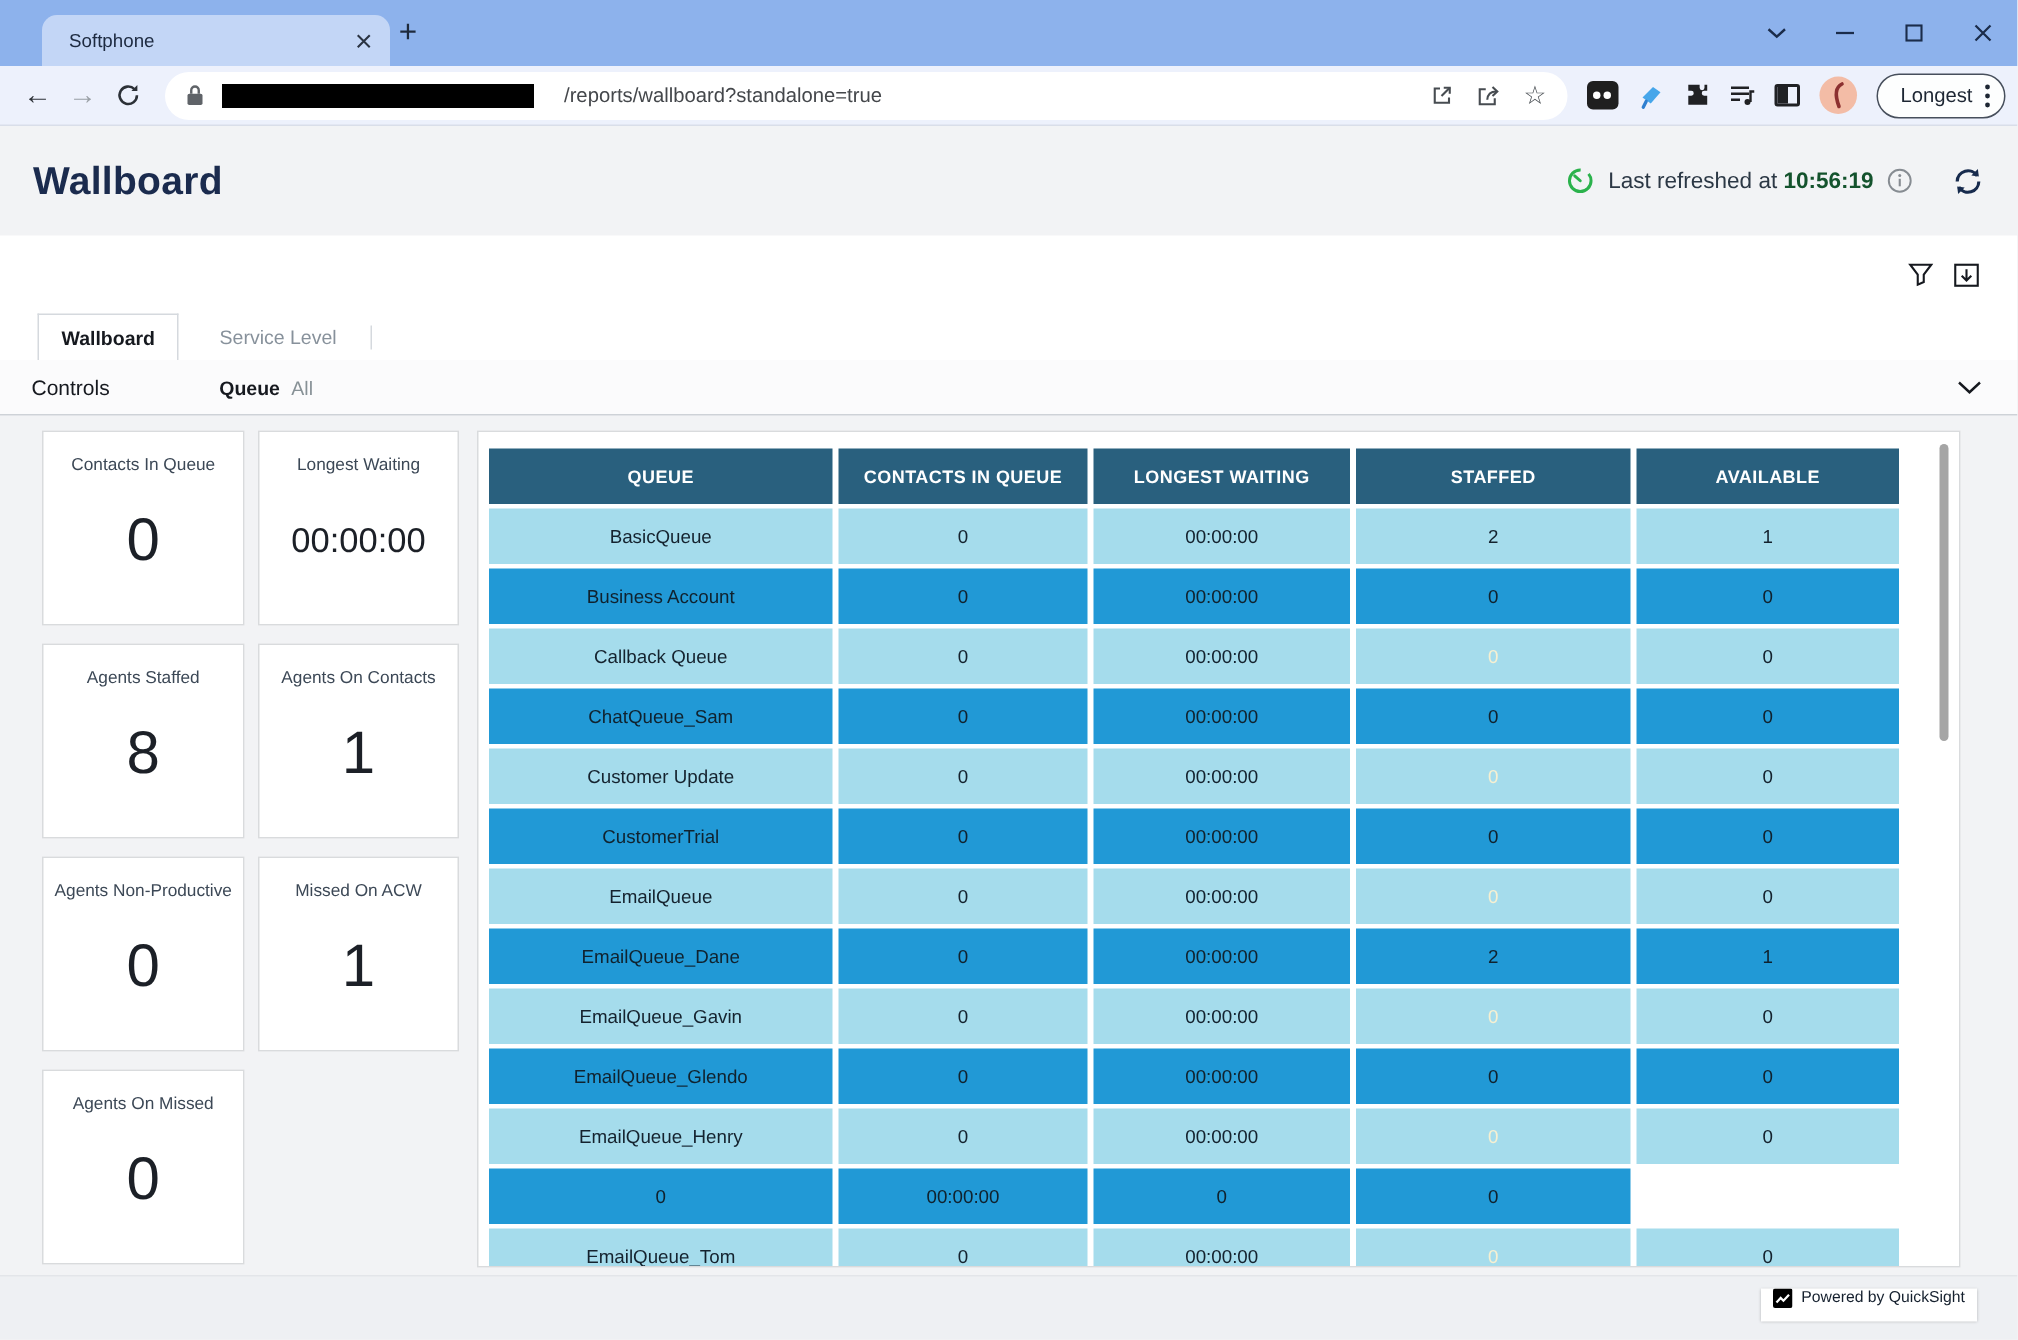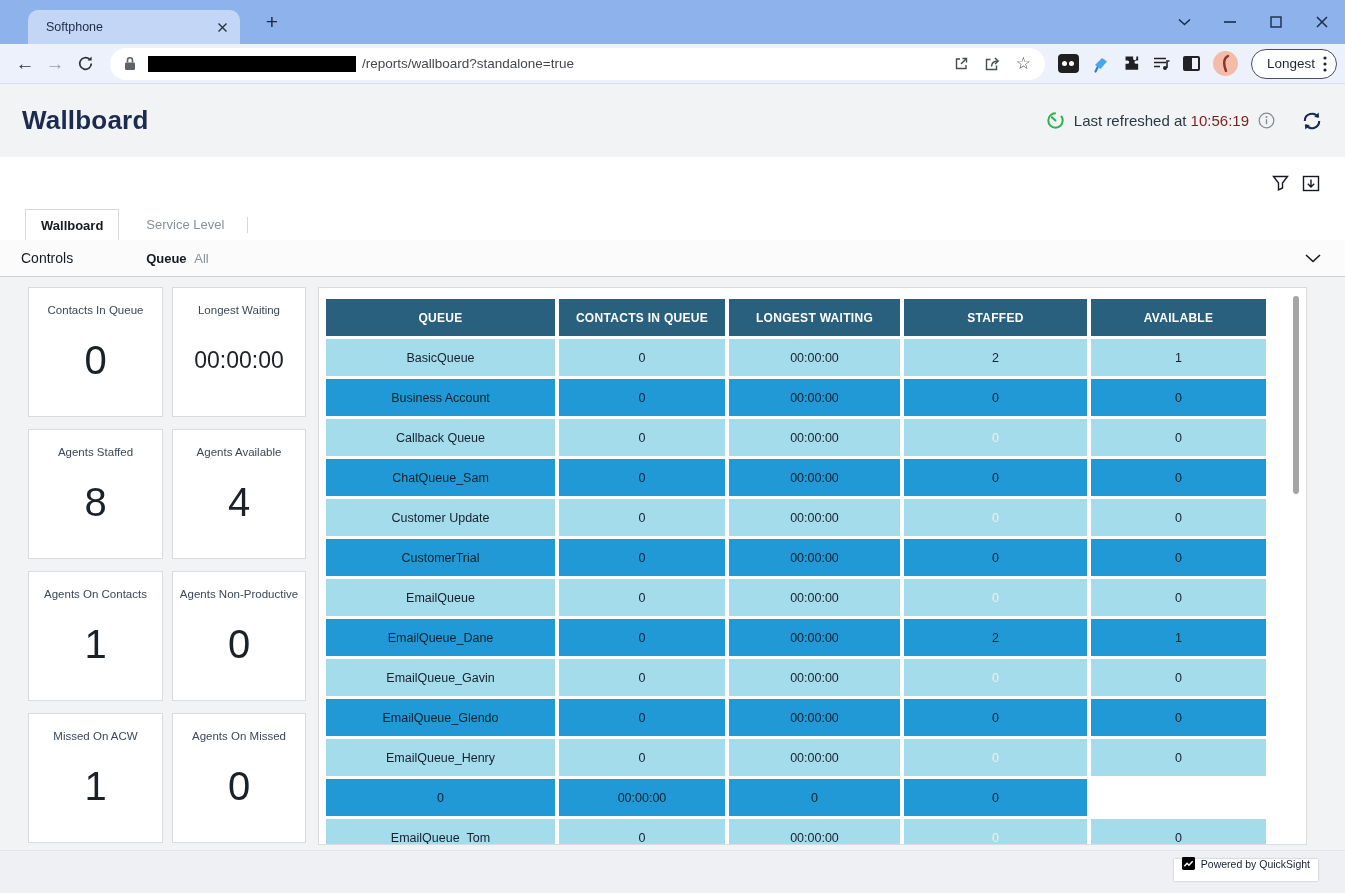--- a/index.html
+++ b/index.html
@@ -6,51 +6,51 @@
     --titlebar:#8db2ec; --toolbar:#edf1fc; --navy:#1b2b4e;
     --row-light:#a5dcec; --row-dark:#2199d6; --alert:#d8421c; --th-bg:#29607e;
     --page-bg:#f2f3f5;
   }
   *{margin:0;padding:0;box-sizing:border-box}
   html,body{width:1345px;height:893px;overflow:hidden;font-family:"Liberation Sans",sans-serif;background:var(--page-bg)}
   svg{display:block}
 
   
   .titlebar{height:44px;background:var(--titlebar);position:relative}
-  .tab{position:absolute;left:28px;top:10px;width:212px;height:34px;background:#c3d6f6;border-radius:10px 10px 0 0;display:flex;align-items:center;padding:0 12px}
+  .tab{position:absolute;left:28px;top:10px;width:232px;height:34px;background:#c3d6f6;border-radius:10px 10px 0 0;display:flex;align-items:center;padding:0 12px}
   .tab-title{flex:1;font-size:12.5px;color:#1d2a40;padding-left:6px}
   .newtab{position:absolute;left:258px;top:8px;width:28px;height:28px;display:flex;align-items:center;justify-content:center;font-size:21px;color:#1e2a3c}
   .win-controls{position:absolute;right:0;top:0;height:44px;display:flex}
   .win-btn{width:46px;height:44px;display:flex;align-items:center;justify-content:center}
 
   .toolbar{height:40px;background:var(--toolbar);border-bottom:1px solid #d9dee9;display:flex;align-items:center}
   .nav-ic{width:30px;height:30px;display:flex;align-items:center;justify-content:center;font-size:19px;color:#2c3137}
   .nav-ic.fwd{color:#9aa0a6}
   .toolbar .back{margin-left:10px}
   .omnibox{height:32px;flex:1;margin-left:10px;background:#fff;border-radius:16px;display:flex;align-items:center;padding:0 14px}
   .redaction{width:208px;height:16px;background:#000;margin-left:12px}
-  .url-text{font-size:13.5px;color:#44474b;margin-left:6px;flex:1}
+  .url-text{font-size:13.5px;color:#44474b;margin-left:20px;flex:1}
   .omni-ic{margin-left:15px;display:flex;align-items:center}
   .star{font-size:17px;color:#474c51;line-height:1}
   .ext-zone{display:flex;align-items:center;gap:13px;margin-left:13px}
   .ext-black{width:21px;height:19px;background:#1f1f1f;border-radius:4px;display:flex;align-items:center;justify-content:center;gap:2px}
   .ext-black i{width:5px;height:5px;background:#fff;border-radius:50%}
   .sidebar-ic{width:17px;height:15px;border:2px solid #202124;border-radius:2px;position:relative}
   .sidebar-ic::after{content:"";position:absolute;left:0;top:0;bottom:0;width:7px;background:#202124}
   .avatar{width:25px;height:25px;border-radius:50%;background:#f3bca6;display:flex;align-items:center;justify-content:center;overflow:hidden}
   .update-pill{margin:0 8px 0 13px;height:30px;border:1.5px solid #474f5c;border-radius:15px;background:#fdfefe;display:flex;align-items:center;padding:0 9px 0 15px;gap:8px}
   .update-label{font-size:13.5px;color:#1d2633}
 
   
   .page{height:809px;position:relative;background:var(--page-bg)}
   .page-header{height:73px;display:flex;align-items:center;padding:0 22px}
   .page-title{font-size:26px;font-weight:bold;color:var(--navy);letter-spacing:.2px}
   .refresh-cluster{margin-left:auto;display:flex;align-items:center}
   .refresh-text{font-size:15px;color:#2c3845;margin-left:9px}
-  .refresh-time{font-weight:normal;color:#7f1d1d}
+  .refresh-time{font-weight:bold;color:#14532d}
   .info-ic{margin-left:9px}
   .refresh-btn{margin-left:26px;display:flex;align-items:center}
 
   .panel-white{height:83px;background:#fff}
   .panel-actions{height:52px;display:flex;align-items:center;justify-content:flex-end;gap:13px;padding-right:25px}
   .sheet-tabs{height:31px;display:flex;align-items:flex-end}
   .sheet-tab{height:31px;display:flex;align-items:center;padding:0 15px;font-size:13px}
   .sheet-tab.active{margin-left:25px;border:1px solid #d5d9de;border-bottom:none;font-weight:bold;color:#16191f;background:#fff}
   .sheet-tab.inactive{margin-left:12px;color:#87919b}
   .tab-divider{width:1px;height:16px;background:#d5d9de;margin:0 0 7px 8px}
@@ -73,21 +73,21 @@
   .q-table{position:absolute;left:7px;top:11px;width:944px}
   .t-row{display:grid;grid-template-columns:229px 166px 171px 183px 175px;column-gap:4px;margin-bottom:3px}
   .th{height:37px;background:var(--th-bg);color:#fff;font-weight:bold;font-size:12px;display:flex;align-items:center;justify-content:center;letter-spacing:.3px}
   .td{height:37px;display:flex;align-items:center;justify-content:center;font-size:12.5px;color:#14222e}
   .t-row.light .td{background:var(--row-light)}
   .t-row.dark .td{background:var(--row-dark);color:#10222e}
   .td.alert{background:var(--alert);color:#f7f0d2}
   .scroll-thumb{position:absolute;right:7px;top:8px;width:6px;height:198px;border-radius:3px;background:#a5a5a5}
 
   .page-footer{position:absolute;left:0;right:0;bottom:0;height:43px;background:#eef0f3;border-top:1px solid #e3e5e9}
-  .qs-badge{position:absolute;right:27px;top:8px;height:22px;background:#fff;box-shadow:0 0 2px rgba(0,0,0,.25);display:flex;align-items:flex-end;gap:6px;padding:11px 8px;font-size:10.5px;color:#15202e}
+  .qs-badge{position:absolute;right:27px;top:8px;height:22px;background:#fff;box-shadow:0 0 2px rgba(0,0,0,.25);display:flex;align-items:flex-start;gap:6px;padding:0 8px;font-size:10.5px;color:#15202e}
 </style>
 </head>
 <body>
 
 <div class="titlebar">
   <div class="tab">
     <span class="tab-title">Softphone</span>
     <span>
       <svg width="11" height="11" viewBox="0 0 11 11">
           <path d="M1.5 1.5l8 8M9.5 1.5l-8 8" stroke="#2a3342" stroke-width="1.4"></path>
@@ -276,24 +276,20 @@
   <div class="kpi-card">
     <div class="kpi-label">Longest Waiting</div>
     <div class="kpi-value small">00:00:00</div>
   </div>
 
   <div class="kpi-card">
     <div class="kpi-label">Agents Staffed</div>
     <div class="kpi-value">8</div>
   </div>
 
-  <div class="kpi-card">
-    <div class="kpi-label">Agents Available</div>
-    <div class="kpi-value">4</div>
-  </div>
 
   <div class="kpi-card">
     <div class="kpi-label">Agents On Contacts</div>
     <div class="kpi-value">1</div>
   </div>
 
   <div class="kpi-card">
     <div class="kpi-label">Agents Non-Productive</div>
     <div class="kpi-value">0</div>
   </div>

